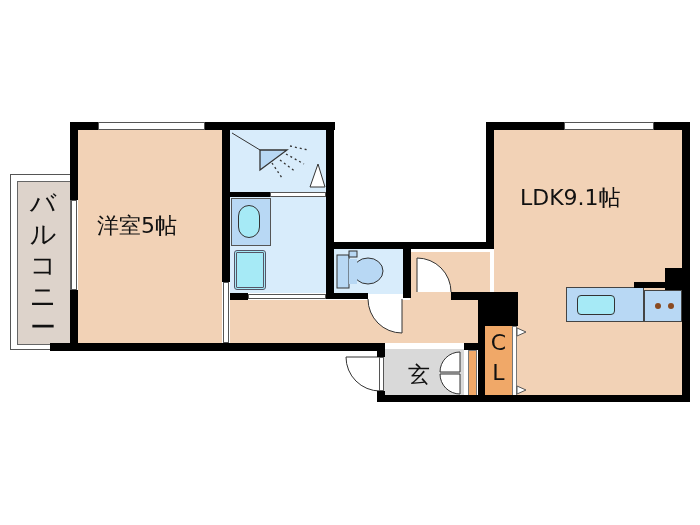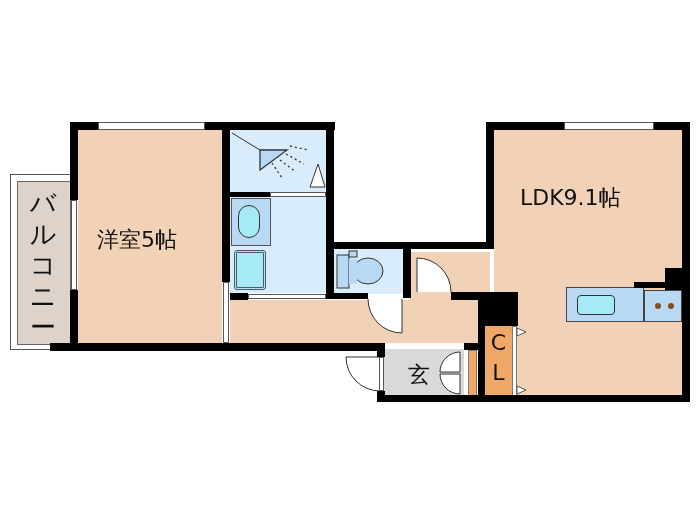--- a/index.html
+++ b/index.html
@@ -18,21 +18,21 @@
 <div class="room" style="left:17px;top:181px;width:54px;height:164px;background:#ddd3cb;border:1px solid #666;box-sizing:border-box;"></div>
 <div class="label" style="left:26px;top:188px;width:34px;font-size:26px;line-height:31px;text-align:center;">
   <div>バ</div>
   <div>ル</div>
   <div>コ</div>
   <div>ニ</div>
   <div>ー</div>
 </div>
 
 <div class="room" style="left:78px;top:130px;width:144px;height:213px;background:#f2d2b6;"></div>
-<div class="label" style="left:97px;top:225px;font-size:22px;">洋室5帖</div>
+<div class="label" style="left:97px;top:211px;font-size:22px;">洋室5帖</div>
 
 <div class="room" style="left:230px;top:300px;width:250px;height:43px;background:#f2d2b6;"></div>
 <div class="room" style="left:410px;top:252px;width:80px;height:52px;background:#f2d2b6;"></div>
 
 <div class="room" style="left:230px;top:130px;width:96px;height:62px;background:#d8ecfb;"></div>
 <svg style="left:230px;top:130px;" width="96" height="62">
   <line x1="2" y1="3" x2="30" y2="20" stroke="#333" stroke-width="1"></line>
   <polygon points="30,20 57,20 30,40" fill="#b8d8f4" stroke="#333" stroke-width="1.3"></polygon>
   <g stroke="#333" stroke-width="1.3" stroke-dasharray="2,3">
     <line x1="42" y1="33" x2="52" y2="48"></line>

